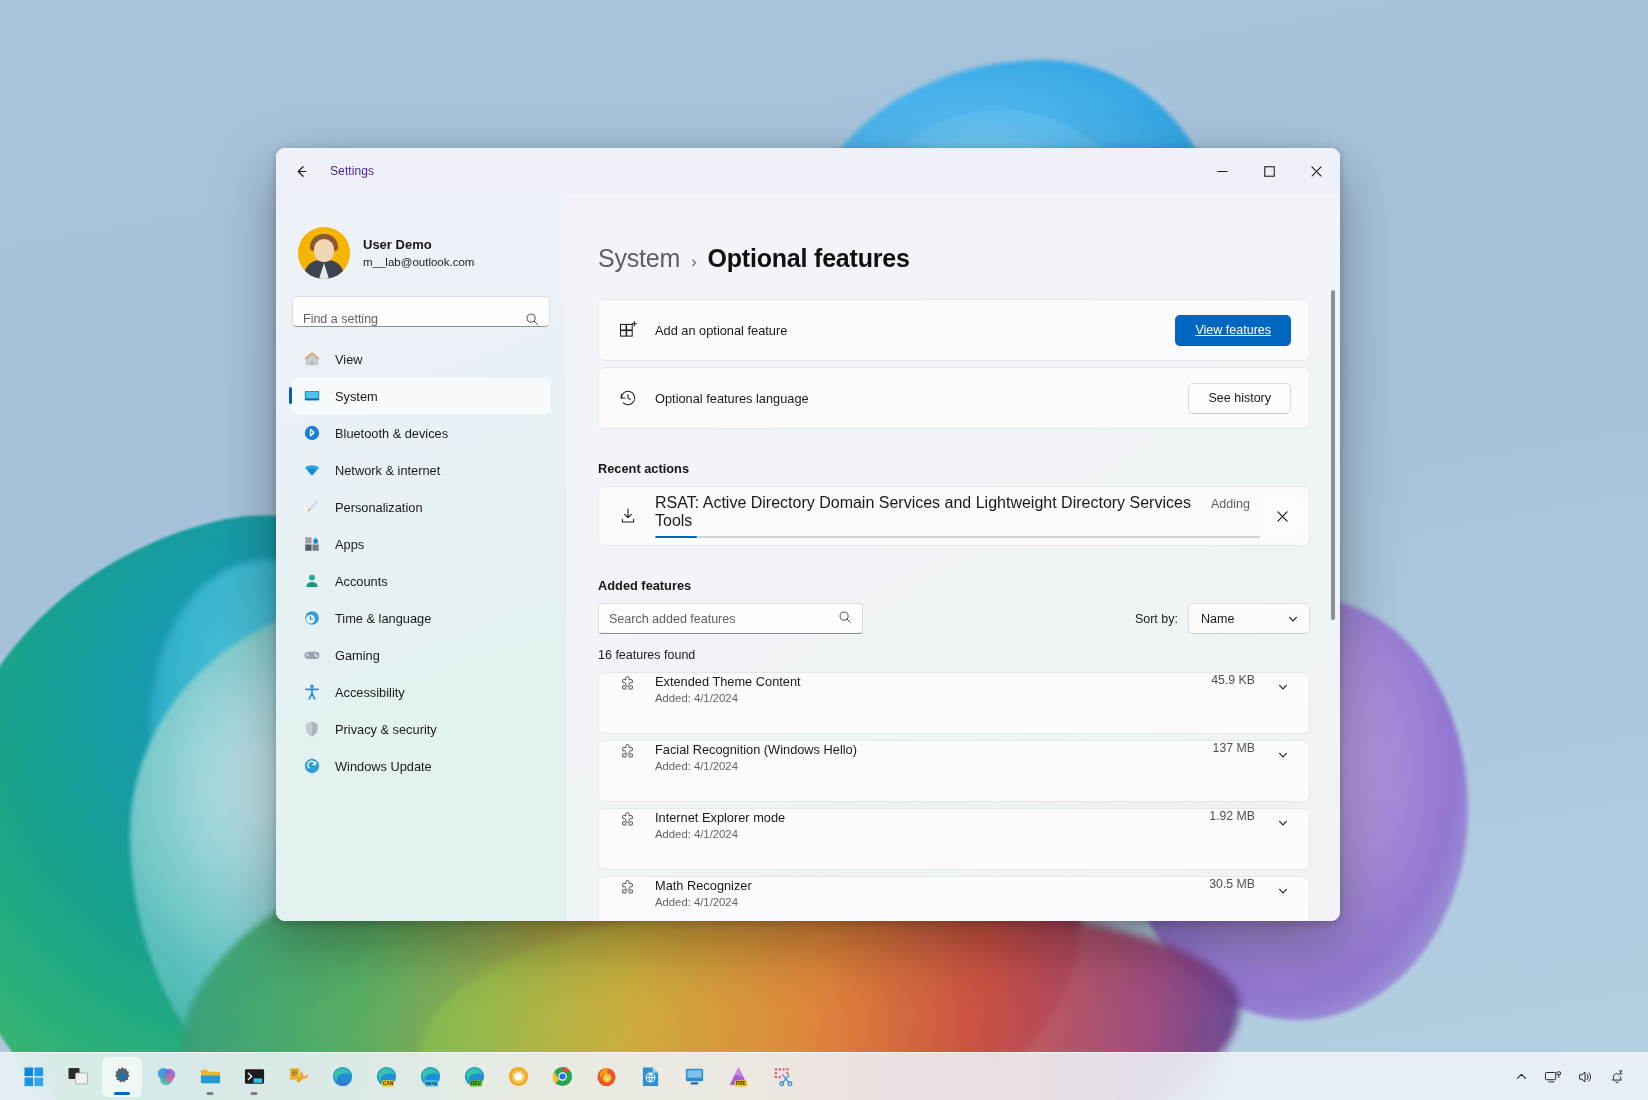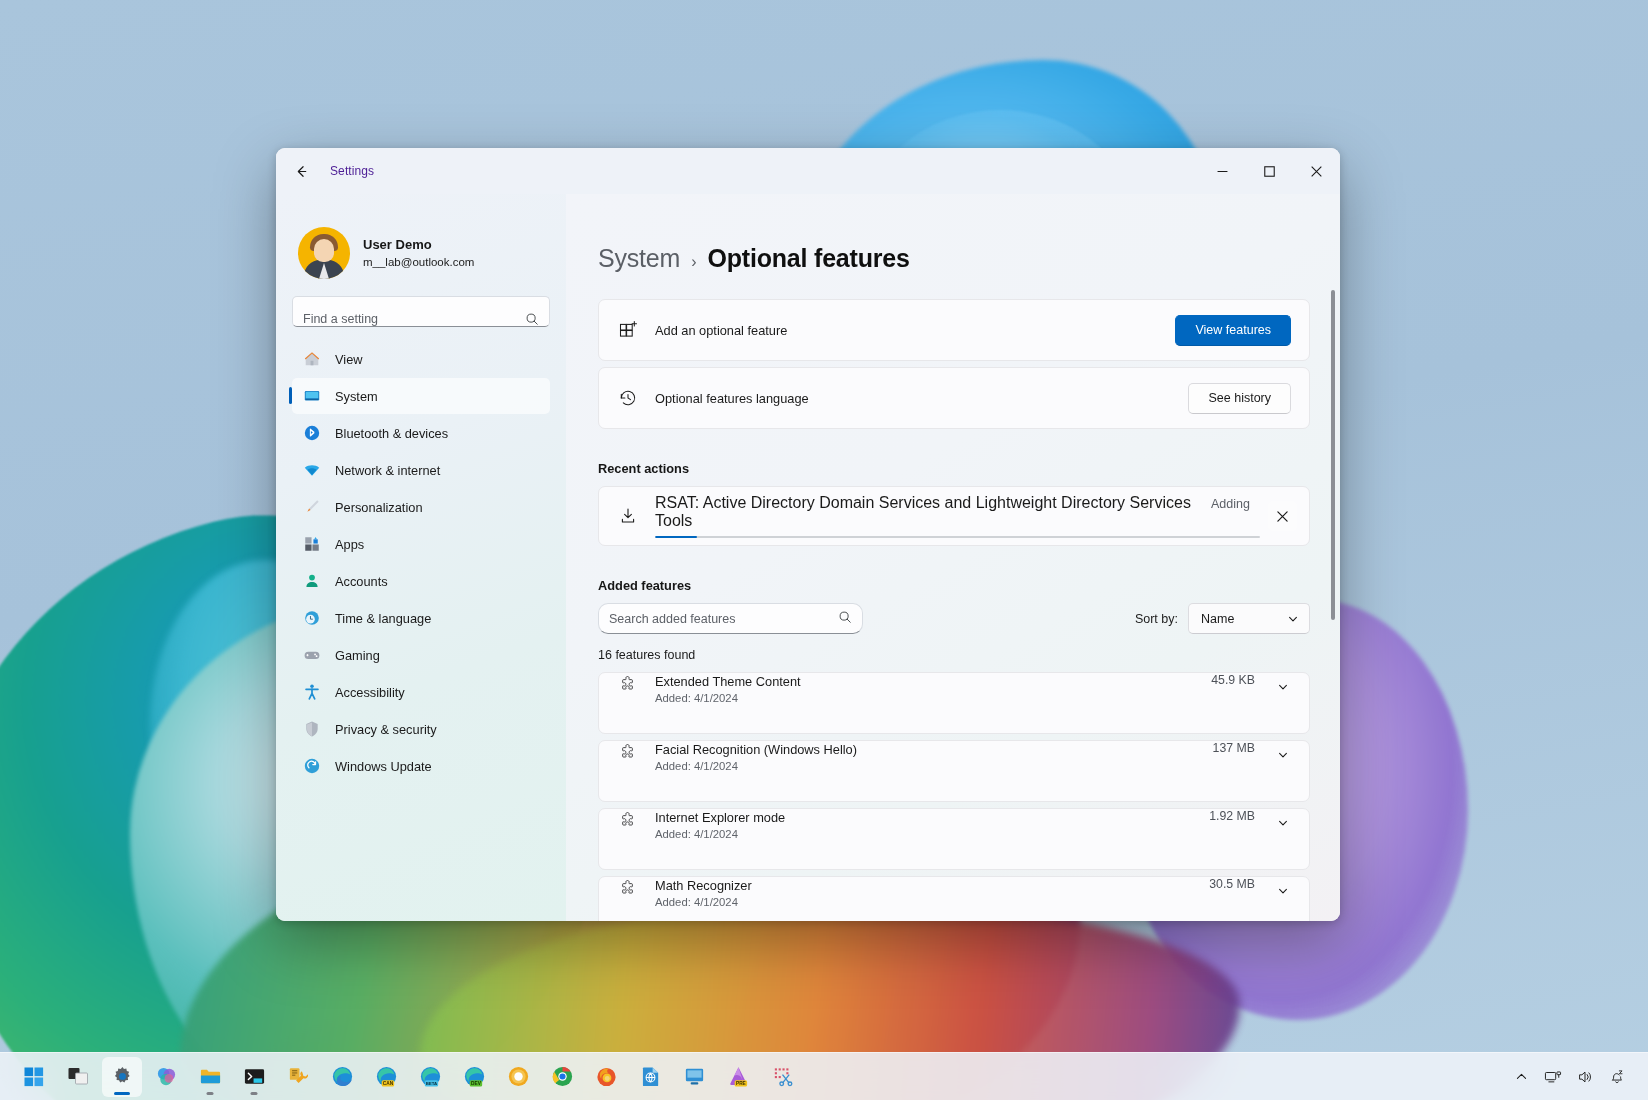--- a/index.html
+++ b/index.html
@@ -260,20 +260,21 @@
   .btn-primary {
     background: #0067c0;
     color: #fff;
     border: 1px solid #0067c0;
     border-bottom-color: #005aa8;
     border-radius: 5px;
     height: 31px;
     padding: 0 19px;
     font-family: inherit; font-size: 12.5px;
     cursor: default;
+    text-decoration: underline;
   }
   .btn-secondary {
     background: #fdfdfd;
     color: #1a1a1a;
     border: 1px solid #dadade;
     border-bottom-color: #c9c9cd;
     border-radius: 5px;
     height: 31px;
     padding: 0 19px;
     font-family: inherit; font-size: 12.5px;
@@ -324,21 +325,21 @@
 
   .filter-row {
     display: flex; align-items: center;
     margin-top: 2px;
   }
   .feat-search {
     width: 265px; height: 31px;
     background: #fdfdfe;
     border: 1px solid #d9dde3;
     border-bottom-color: #8a8f96;
-    border-radius: 10px;
+    border-radius: 4px;
     display: flex; align-items: center;
     padding: 0 10px;
   }
   .feat-search input {
     flex: 1 1 auto; border: 0; outline: 0; background: transparent;
     font-family: inherit; font-size: 12.5px; color: #1c1c1c;
   }
   .feat-search input::placeholder { color: #5d6168; }
   .sort-wrap { margin-left: auto; display: flex; align-items: center; gap: 10px; }
   .sort-label { font-size: 12.5px; color: #1c1c1c; }

